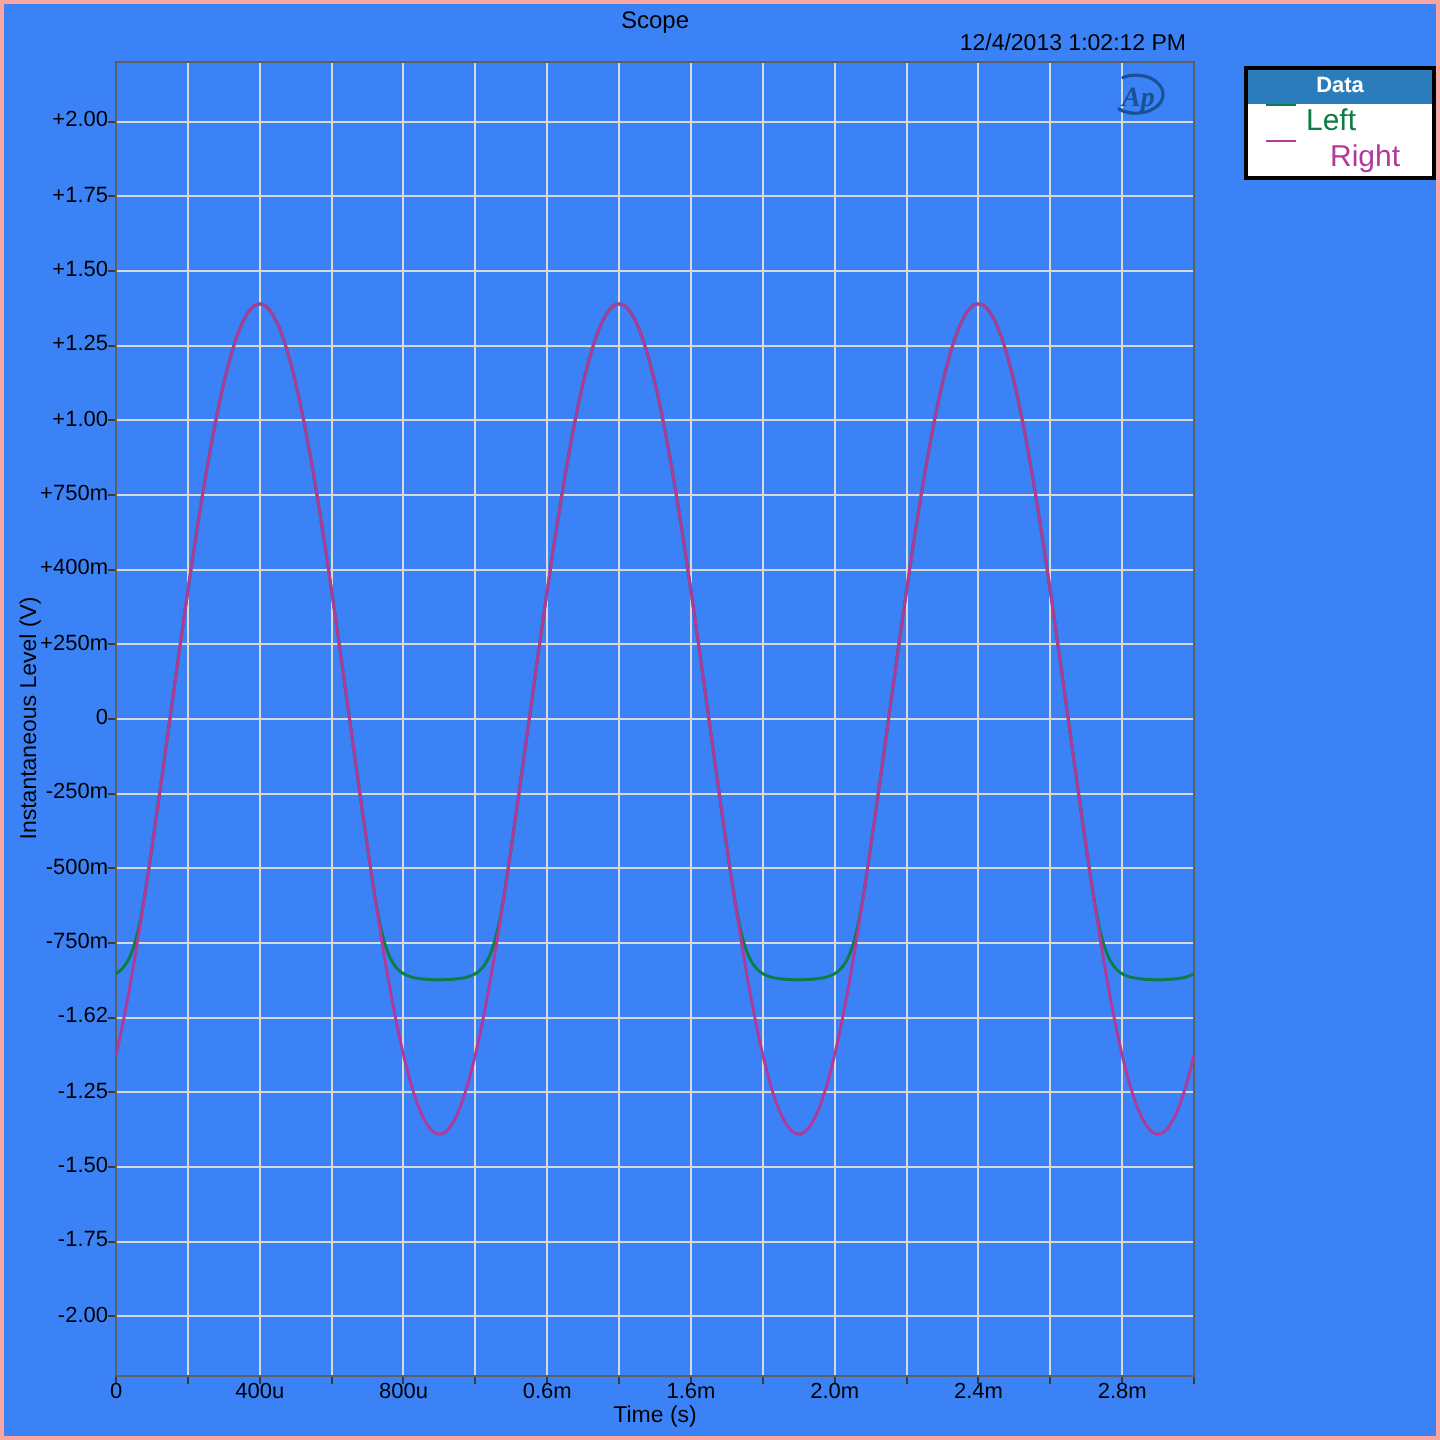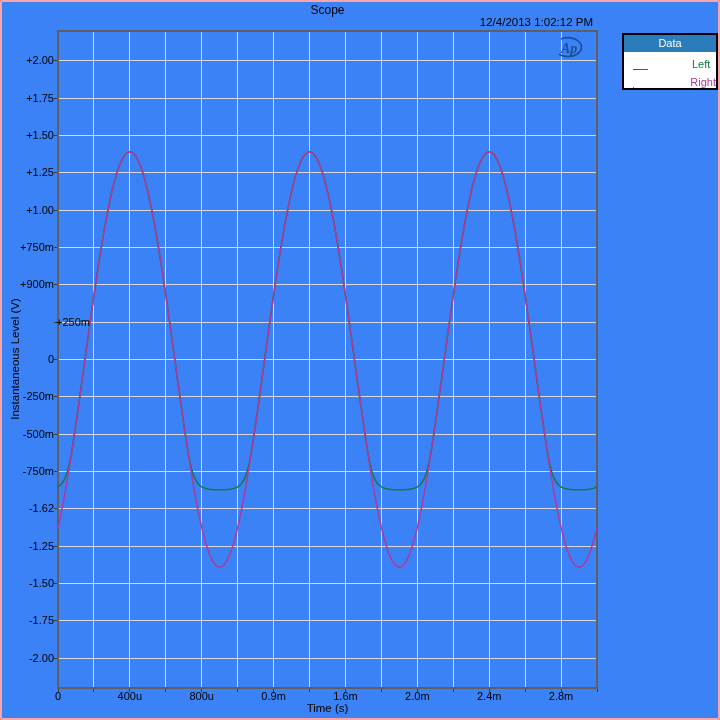--- a/index.html
+++ b/index.html
@@ -25,24 +25,24 @@
   .plot-svg{position:absolute;left:0;top:0;}
   .tick{position:absolute;font-size:11px;line-height:13px;}
   .ytick{left:0;width:52px;text-align:right;}
   .xtick{width:56px;text-align:center;top:688px;}
   .legend{
     position:absolute;left:620px;top:31px;width:96px;box-sizing:border-box;
     border:2px solid #000;background:#fff;
   }
   .legend-header{
     height:17px;line-height:17px;text-align:center;
-    font-size:11px;font-weight:normal;
+    font-size:11px;font-weight:bold;
   }
   .legend-row{
-    display:flex;align-items:flex-end;height:18px;padding-left:9px;font-size:11px;gap:39px;
+    display:flex;align-items:flex-start;height:18px;padding-left:9px;font-size:15px;
   }
   .legend-swatch{width:15px;height:0;border-top:1.5px solid;margin-right:5px;}
 </style>
 </head>
 <body>
 
 <div class="frame">
 
   <div class="chart-title">Scope</div>
   <div class="timestamp">12/4/2013 1:02:12 PM</div>
@@ -124,35 +124,35 @@
   <div class="y-axis-title">Instantaneous Level (V)</div>
   <div class="x-axis-title">Time (s)</div>
 
   <div id="tick-labels">
       <div class="tick ytick" style="top: 52.3636px;">+2.00</div>
       <div class="tick ytick" style="top: 89.6932px;">+1.75</div>
       <div class="tick ytick" style="top: 127.023px;">+1.50</div>
       <div class="tick ytick" style="top: 164.352px;">+1.25</div>
       <div class="tick ytick" style="top: 201.682px;">+1.00</div>
       <div class="tick ytick" style="top: 239.011px;">+750m</div>
-      <div class="tick ytick" style="top: 276.341px;">+900m</div>
-      <div class="tick ytick" style="top: 313.67px; margin-left: 36px;">+250m</div>
+      <div class="tick ytick" style="top: 276.341px;">+400m</div>
+      <div class="tick ytick" style="top: 313.67px;">+250m</div>
       <div class="tick ytick" style="top: 351px;">0</div>
       <div class="tick ytick" style="top: 388.33px;">-250m</div>
       <div class="tick ytick" style="top: 425.659px;">-500m</div>
       <div class="tick ytick" style="top: 462.989px;">-750m</div>
       <div class="tick ytick" style="top: 500.318px;">-1.62</div>
       <div class="tick ytick" style="top: 537.648px;">-1.25</div>
       <div class="tick ytick" style="top: 574.977px;">-1.50</div>
       <div class="tick ytick" style="top: 612.307px;">-1.75</div>
       <div class="tick ytick" style="top: 649.636px;">-2.00</div>
       <div class="tick xtick" style="left: 28px;">0</div>
       <div class="tick xtick" style="left: 99.8667px;">400u</div>
       <div class="tick xtick" style="left: 171.733px;">800u</div>
-      <div class="tick xtick" style="left: 243.6px;">0.9m</div>
+      <div class="tick xtick" style="left: 243.6px;">0.6m</div>
       <div class="tick xtick" style="left: 315.467px;">1.6m</div>
       <div class="tick xtick" style="left: 387.333px;">2.0m</div>
       <div class="tick xtick" style="left: 459.2px;">2.4m</div>
       <div class="tick xtick" style="left: 531.067px;">2.8m</div>
     </div>
 
   <div class="legend">
     <div class="legend-header" id="legend-header" style="background: rgb(43, 124, 186); color: rgb(255, 255, 255);">Data</div>
     <div id="legend-rows">
         <div class="legend-row">

